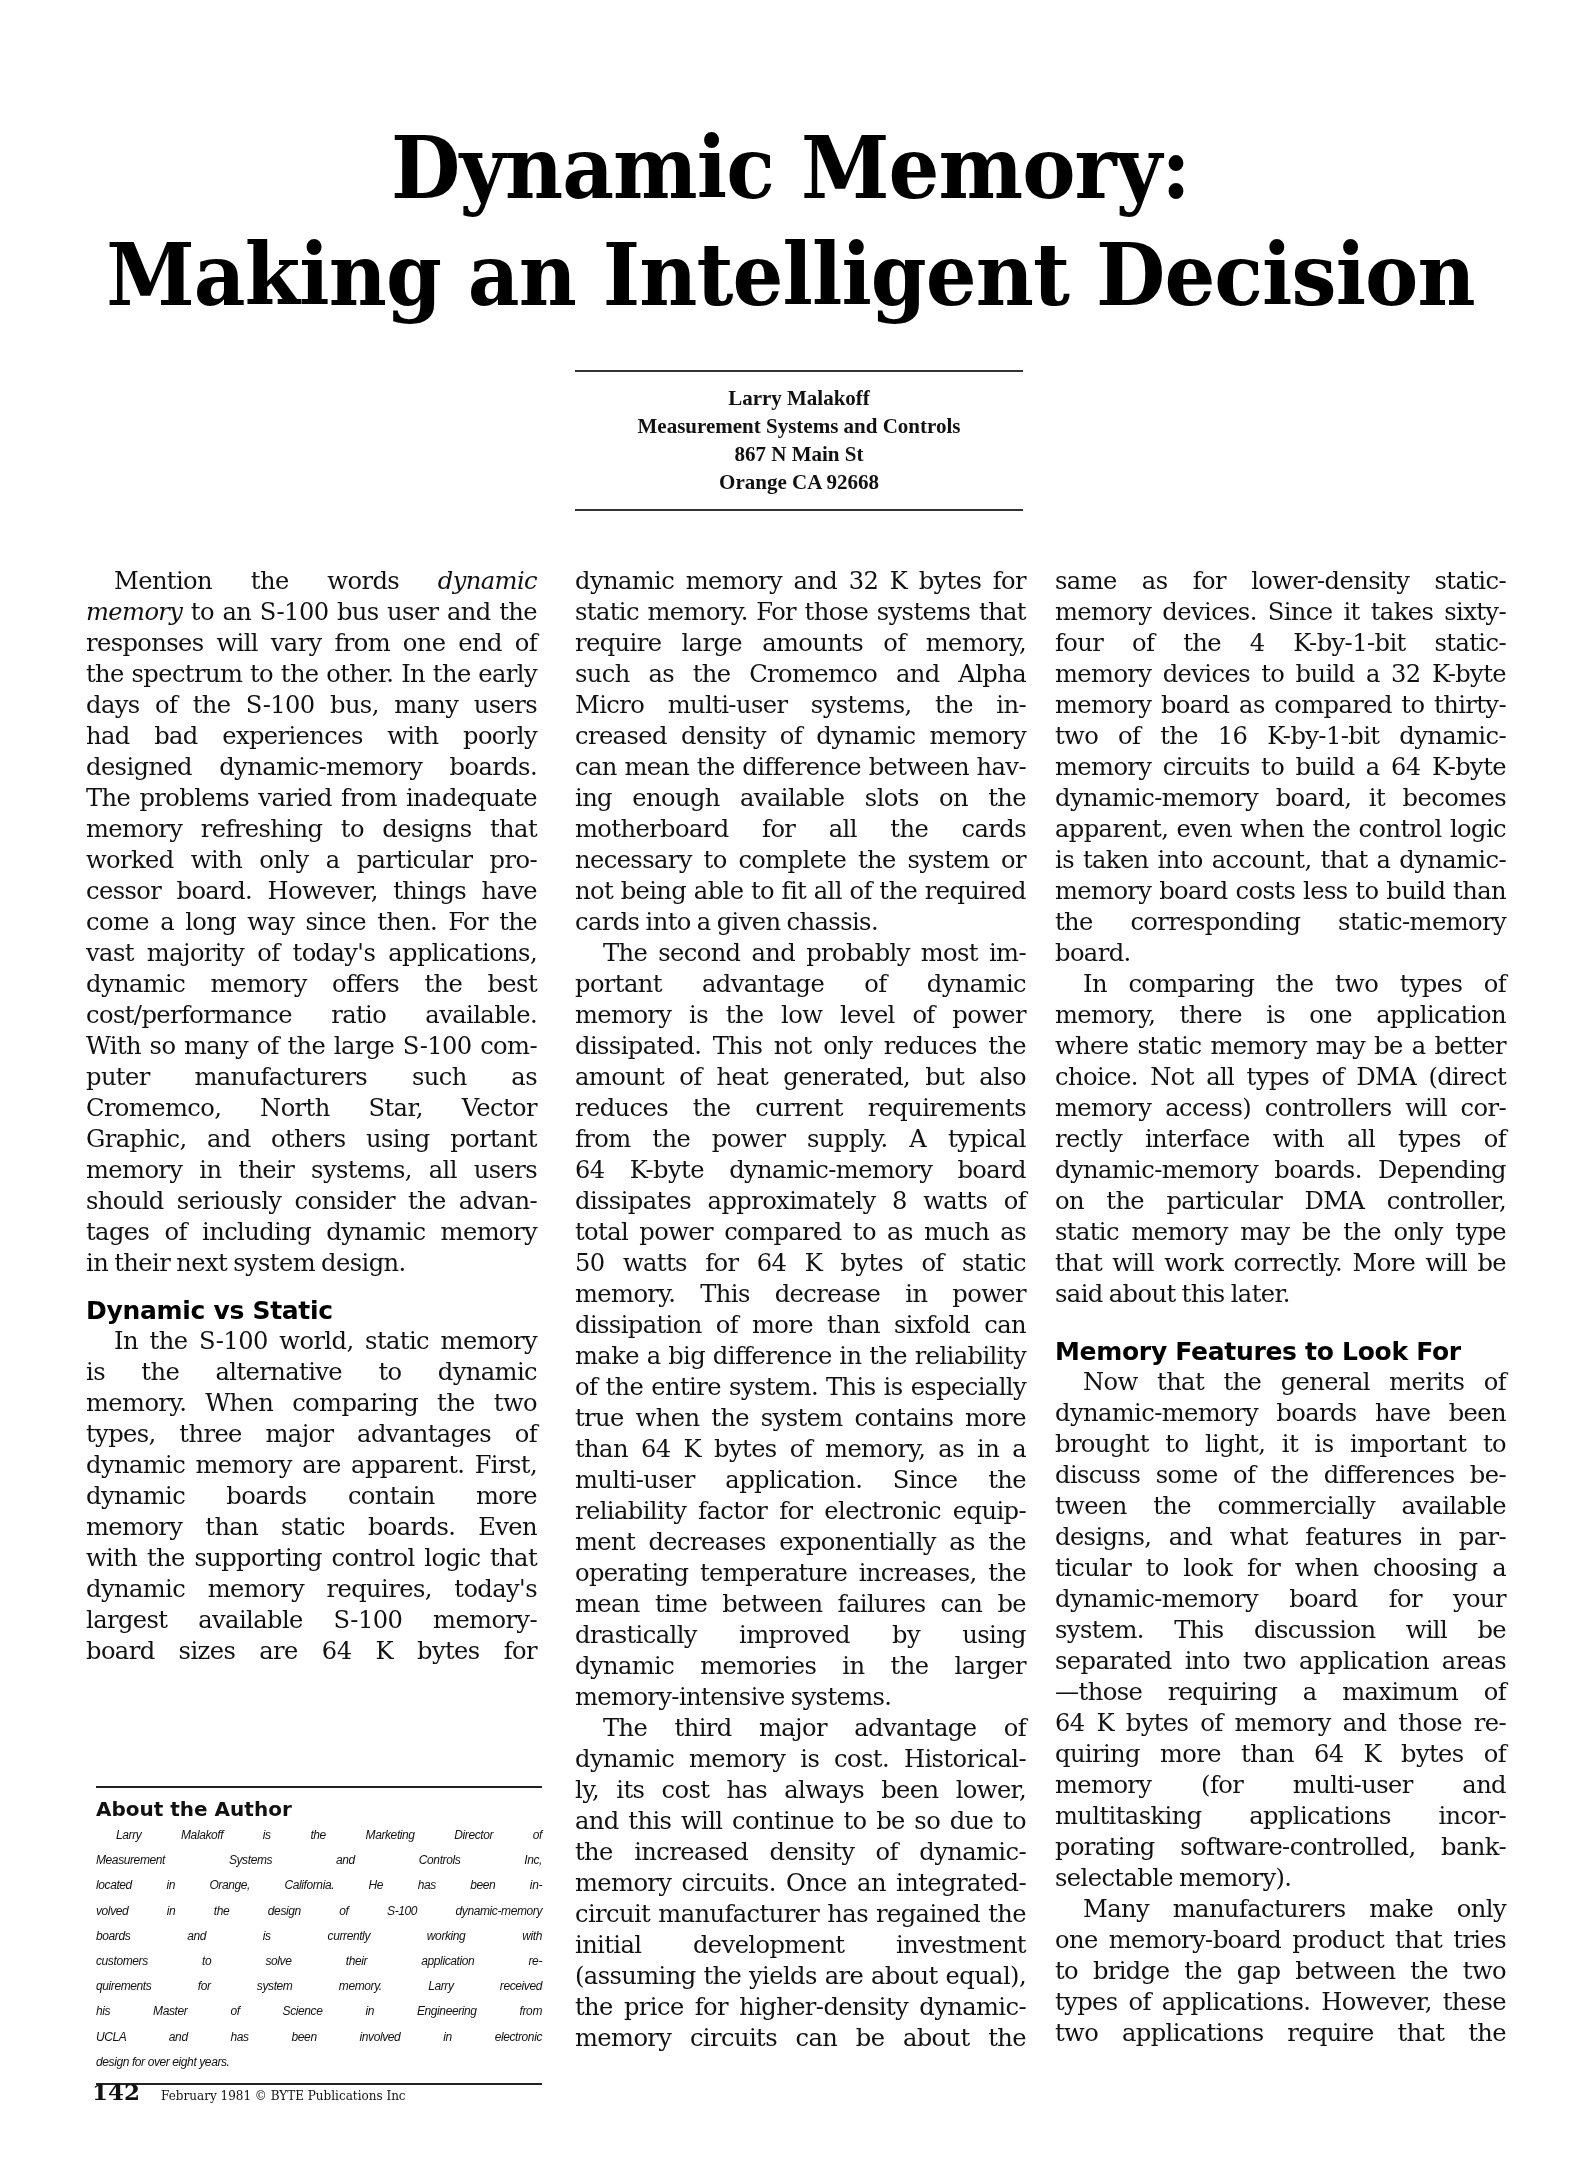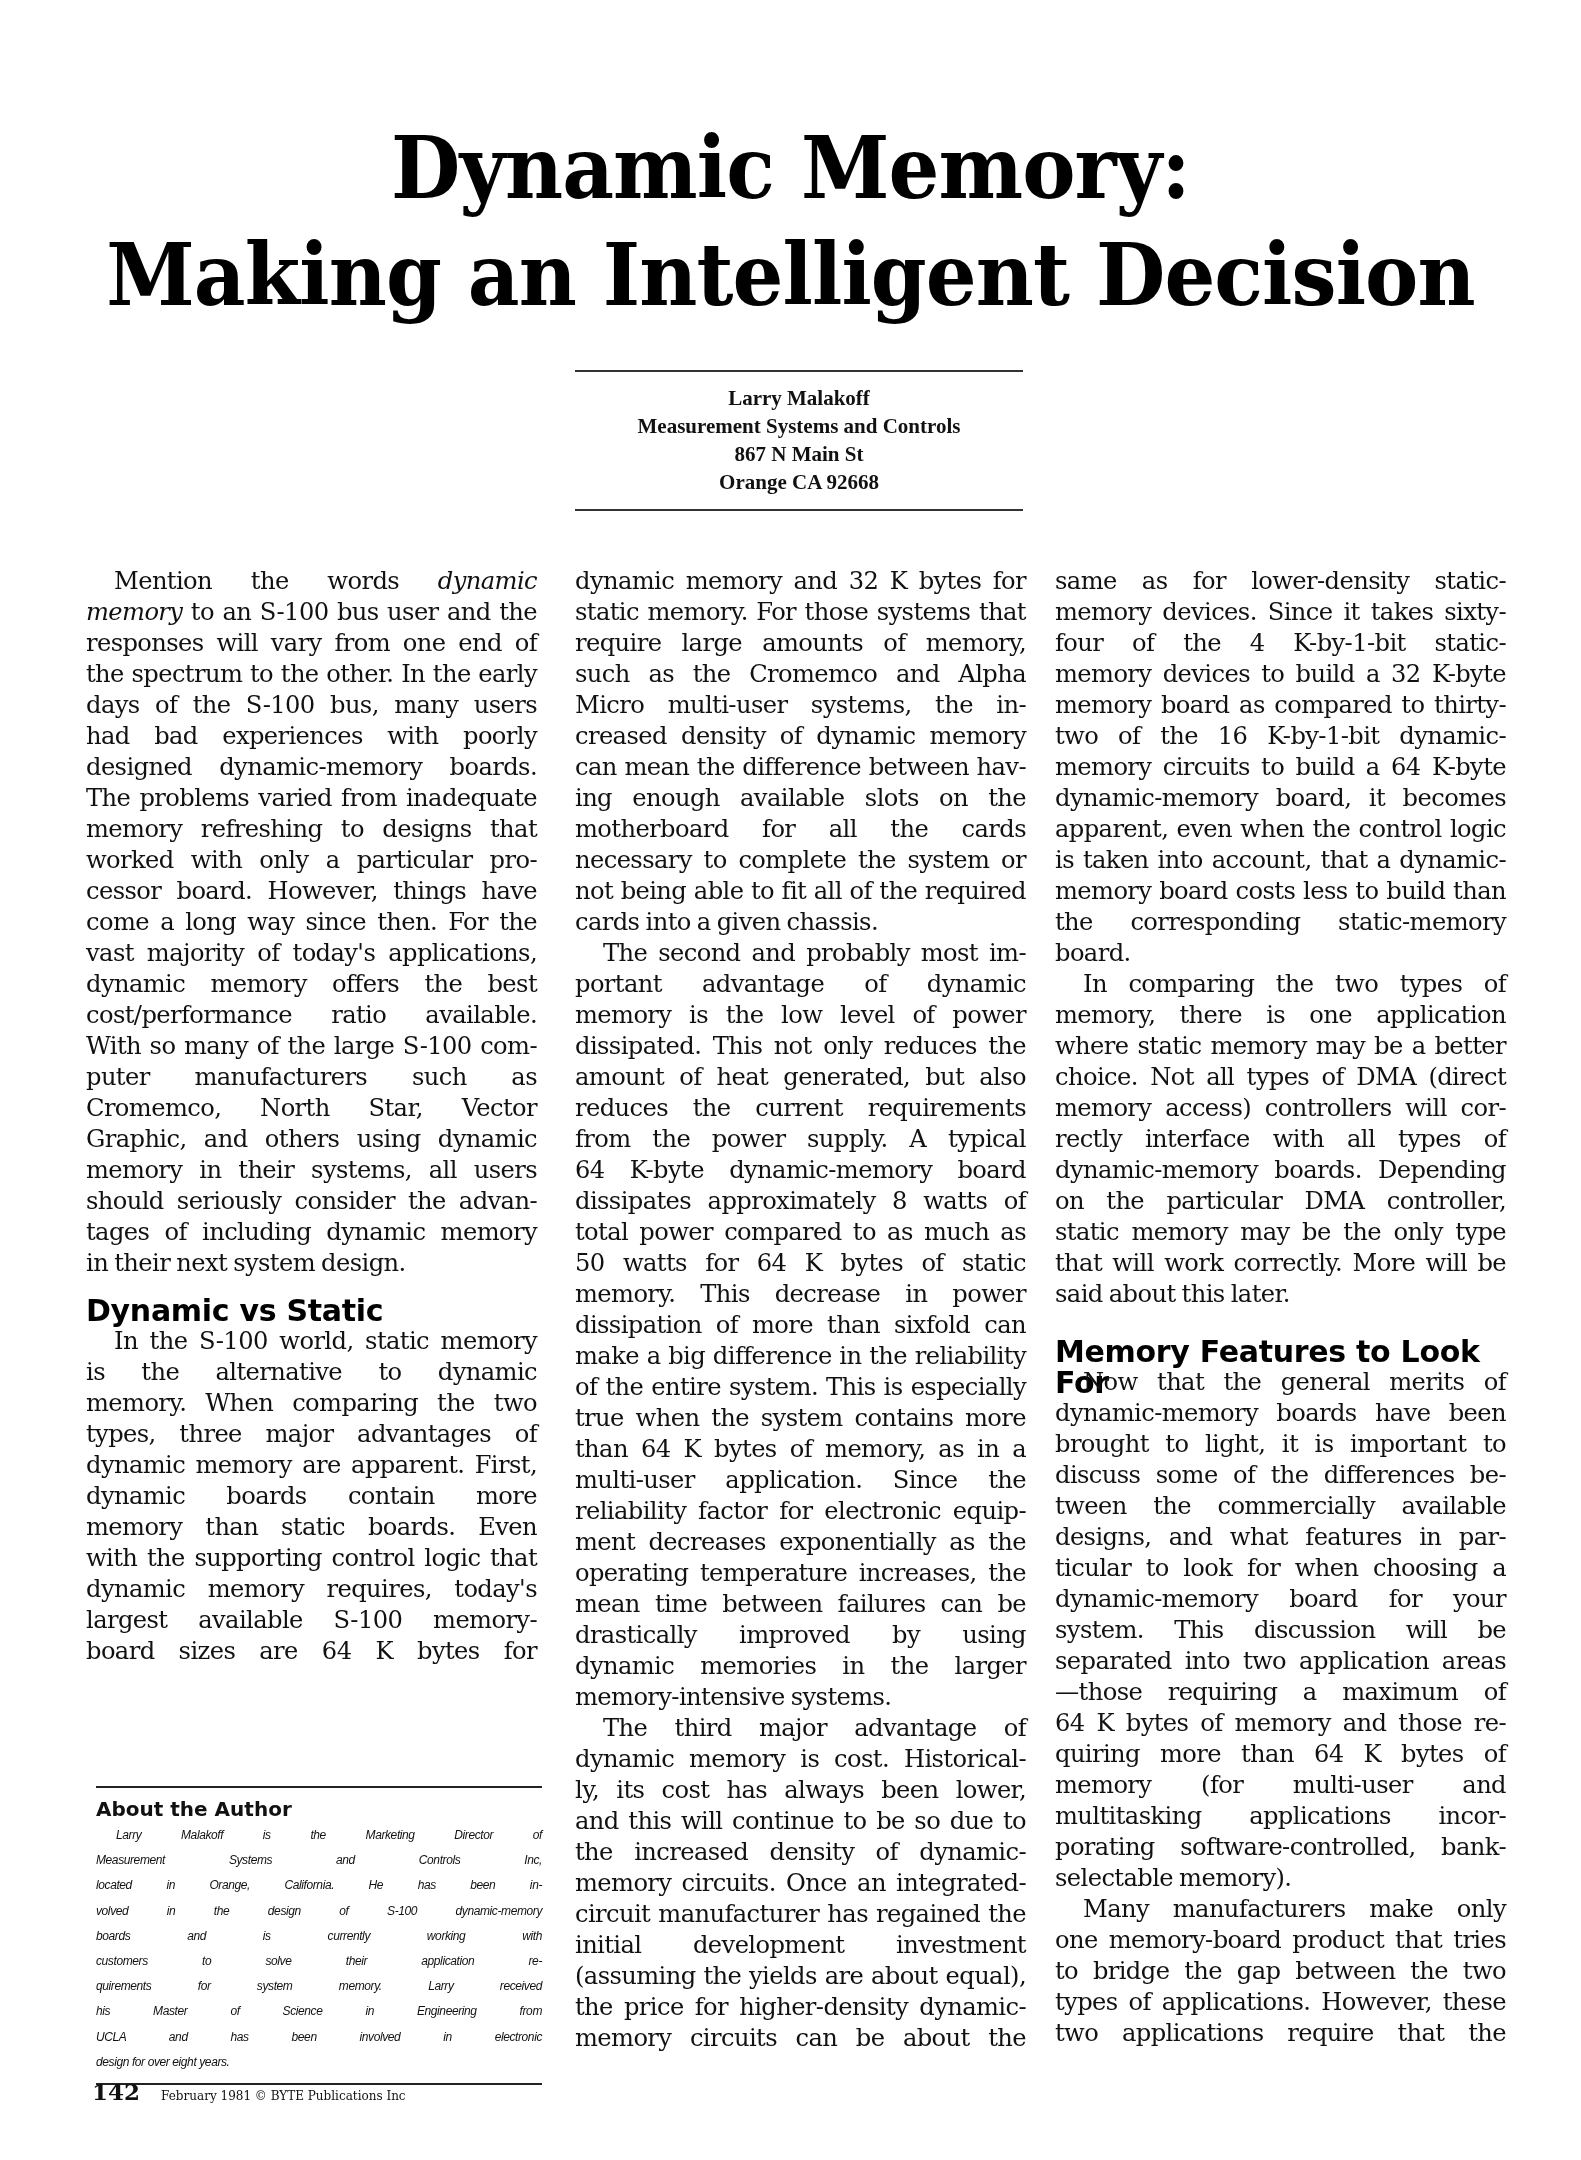--- a/index.html
+++ b/index.html
@@ -10,21 +10,21 @@
   .byline { position: absolute; left: 575px; width: 448px; top: 370px; border-top: 2px solid #333; border-bottom: 2px solid #333; padding: 12px 0 13px 0; text-align: center; }
   .byline div { font-family: Liberation Serif, serif; font-size: 21px; line-height: 28px; font-weight: bold; color: #111; }
   .col { position: absolute; top: 566px; width: 451px; }
   .col.c1 { left: 86px; }
   .col.c2 { left: 575px; }
   .col.c3 { left: 1055px; }
   .line { font-family: "DejaVu Serif", serif; font-size: 24.2px; line-height: 31px; height: 31px; white-space: nowrap; text-align: justify; text-align-last: justify; letter-spacing: -0.6px; word-spacing: -1px; }
   .line.last { text-align-last: left; }
   .line.indent { padding-left: 28px; }
   .line i { font-style: italic; }
-  .heading { font-family: "DejaVu Sans", sans-serif; font-weight: bold; font-size: 30px; line-height: 31px; height: 31px; margin-top: 16px; color: #000; letter-spacing: -0.3px; }
+  .heading { font-family: "DejaVu Sans", sans-serif; font-weight: bold; font-size: 25px; line-height: 31px; height: 31px; margin-top: 16px; color: #000; letter-spacing: -0.3px; }
   .author-box { position: absolute; left: 96px; width: 446px; top: 1742px; border-top: 2px solid #222; border-bottom: 2px solid #222; padding: 8px 0 8px 0; margin-top: 44px; }
   .author-title { font-family: "DejaVu Sans", sans-serif; font-weight: bold; font-size: 20px; line-height: 26px; margin-bottom: 1px; }
   .author-line { font-family: Liberation Sans, sans-serif; font-style: italic; font-size: 12px; line-height: 25.2px; height: 25.2px; white-space: nowrap; text-align: justify; text-align-last: justify; letter-spacing: -0.4px; }
   .author-line.last { text-align-last: left; }
   .author-line.indent { padding-left: 20px; }
   .footer { position: absolute; top: 2078px; left: 92px; font-family: "DejaVu Serif", serif; }
   .footer .pg { font-weight: bold; font-size: 23px; display: inline-block; width: 64px; }
   .footer .cr { font-size: 12px; }
 </style>
 </head>
@@ -55,21 +55,21 @@
       <div class="line">memory refreshing to designs that</div>
       <div class="line">worked with only a particular pro-</div>
       <div class="line">cessor board. However, things have</div>
       <div class="line">come a long way since then. For the</div>
       <div class="line">vast majority of today's applications,</div>
       <div class="line">dynamic memory offers the best</div>
       <div class="line">cost/performance ratio available.</div>
       <div class="line">With so many of the large S-100 com-</div>
       <div class="line">puter manufacturers such as</div>
       <div class="line">Cromemco, North Star, Vector</div>
-      <div class="line">Graphic, and others using dynamic</div>
+      <div class="line">Graphic, and others using portant</div>
       <div class="line">memory in their systems, all users</div>
       <div class="line">should seriously consider the advan-</div>
       <div class="line">tages of including dynamic memory</div>
       <div class="line last">in their next system design.</div>
     </div>
   <div class="heading">Dynamic vs Static</div>
   <div>
       <div class="line indent">In the S-100 world, static memory</div>
       <div class="line">is the alternative to dynamic</div>
       <div class="line">memory. When comparing the two</div>

